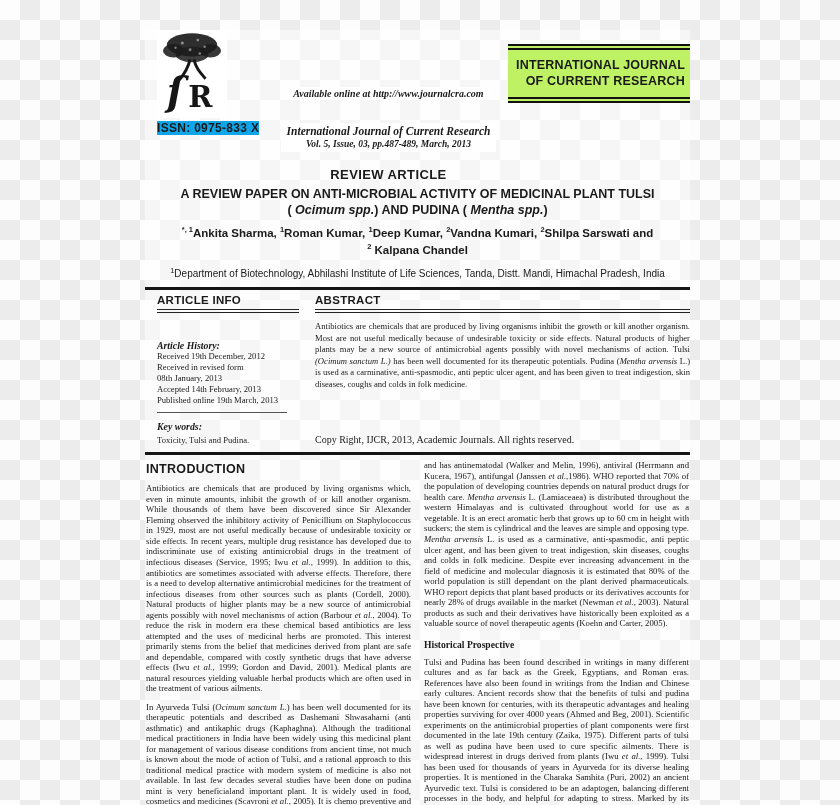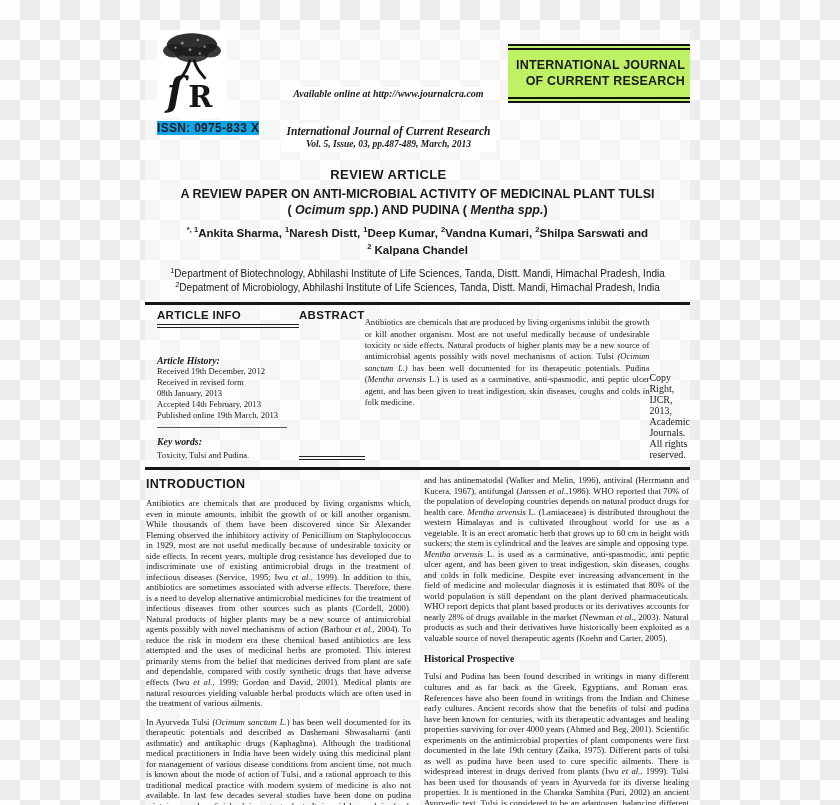--- a/index.html
+++ b/index.html
@@ -40,21 +40,21 @@
     font-weight:bold;font-size:11.5px;line-height:1.45;margin-top:7px;
   }
   .authors sup,.affil sup{font-size:7.5px;}
   .affil{
     text-align:center;font-family:"Liberation Sans","DejaVu Sans",sans-serif;
     font-size:10px;line-height:1.35;margin-top:7px;
   }
   .rule-thick{border:none;border-top:3px solid #161616;margin:7px 0 0 0;}
   .info-row{display:flex;align-items:stretch;margin-top:4px;}
   .info-col{width:142px;padding-left:12px;}
-  .abs-col{flex:1;display:flex;flex-direction:row;}
+  .abs-col{flex:1;margin-left:16px;display:flex;flex-direction:column;}
   .sec-head{
     font-family:"Liberation Sans","DejaVu Sans",sans-serif;font-weight:bold;
     font-size:11.5px;border-bottom:4px double #222;padding-bottom:3px;letter-spacing:.3px;
   }
   .hist-label{font-style:italic;font-weight:bold;font-size:9.8px;margin-top:27px;}
   .hist-line{font-size:8.6px;line-height:1.28;}
   .hist-line:first-of-type{margin-top:3px;}
   .rule-thin{border:none;border-top:1px solid #555;margin:6px 0 0 0;width:130px;}
   .kw-label{font-style:italic;font-weight:bold;font-size:9.8px;margin-top:8px;}
   .kw-text{font-size:8.6px;margin-top:3px;}
@@ -119,28 +119,27 @@
       <div>OF CURRENT RESEARCH</div>
     </div>
   </div>
 
   <div class="title">
     <div>A REVIEW PAPER ON ANTI-MICROBIAL ACTIVITY OF MEDICINAL PLANT TULSI</div>
     <div><span>( </span><i>Ocimum spp.</i><span>) AND PUDINA ( </span><i>Mentha spp.</i><span>)</span></div>
   </div>
 
   <div class="authors">
-    <span><sup>*, 1</sup><span>Ankita Sharma, </span></span><span><sup>1</sup><span>Naresh Distt, </span></span><span><sup>1</sup><span>Deep Kumar, </span></span><span><sup>2</sup><span>Vandna Kumari, </span></span><span><sup>2</sup><span>Shilpa Sarswati and</span></span>
+    <span><sup>*, 1</sup><span>Ankita Sharma, </span></span><span><sup>1</sup><span>Roman Kumar, </span></span><span><sup>1</sup><span>Deep Kumar, </span></span><span><sup>2</sup><span>Vandna Kumari, </span></span><span><sup>2</sup><span>Shilpa Sarswati and</span></span>
     <br>
     <span><sup>2</sup> <span>Kalpana Chandel</span></span>
   </div>
 
   <div class="affil">
     <div><sup>1</sup><span>Department of Biotechnology, Abhilashi Institute of Life Sciences, Tanda, Distt. Mandi, Himachal Pradesh, India</span></div>
-    <div><sup>2</sup><span>Depatment of Microbiology, Abhilashi Institute of Life Sciences, Tanda, Distt. Mandi, Himachal Pradesh, India</span></div>
   </div>
 
   <hr class="rule-thick">
 
   <div class="info-row">
     <div class="info-col">
       <div class="sec-head">ARTICLE INFO</div>
       <div class="hist-label">Article History:</div>
       <div class="hist-line">Received 19th December, 2012</div>
       <div class="hist-line">Received in revised form</div>

